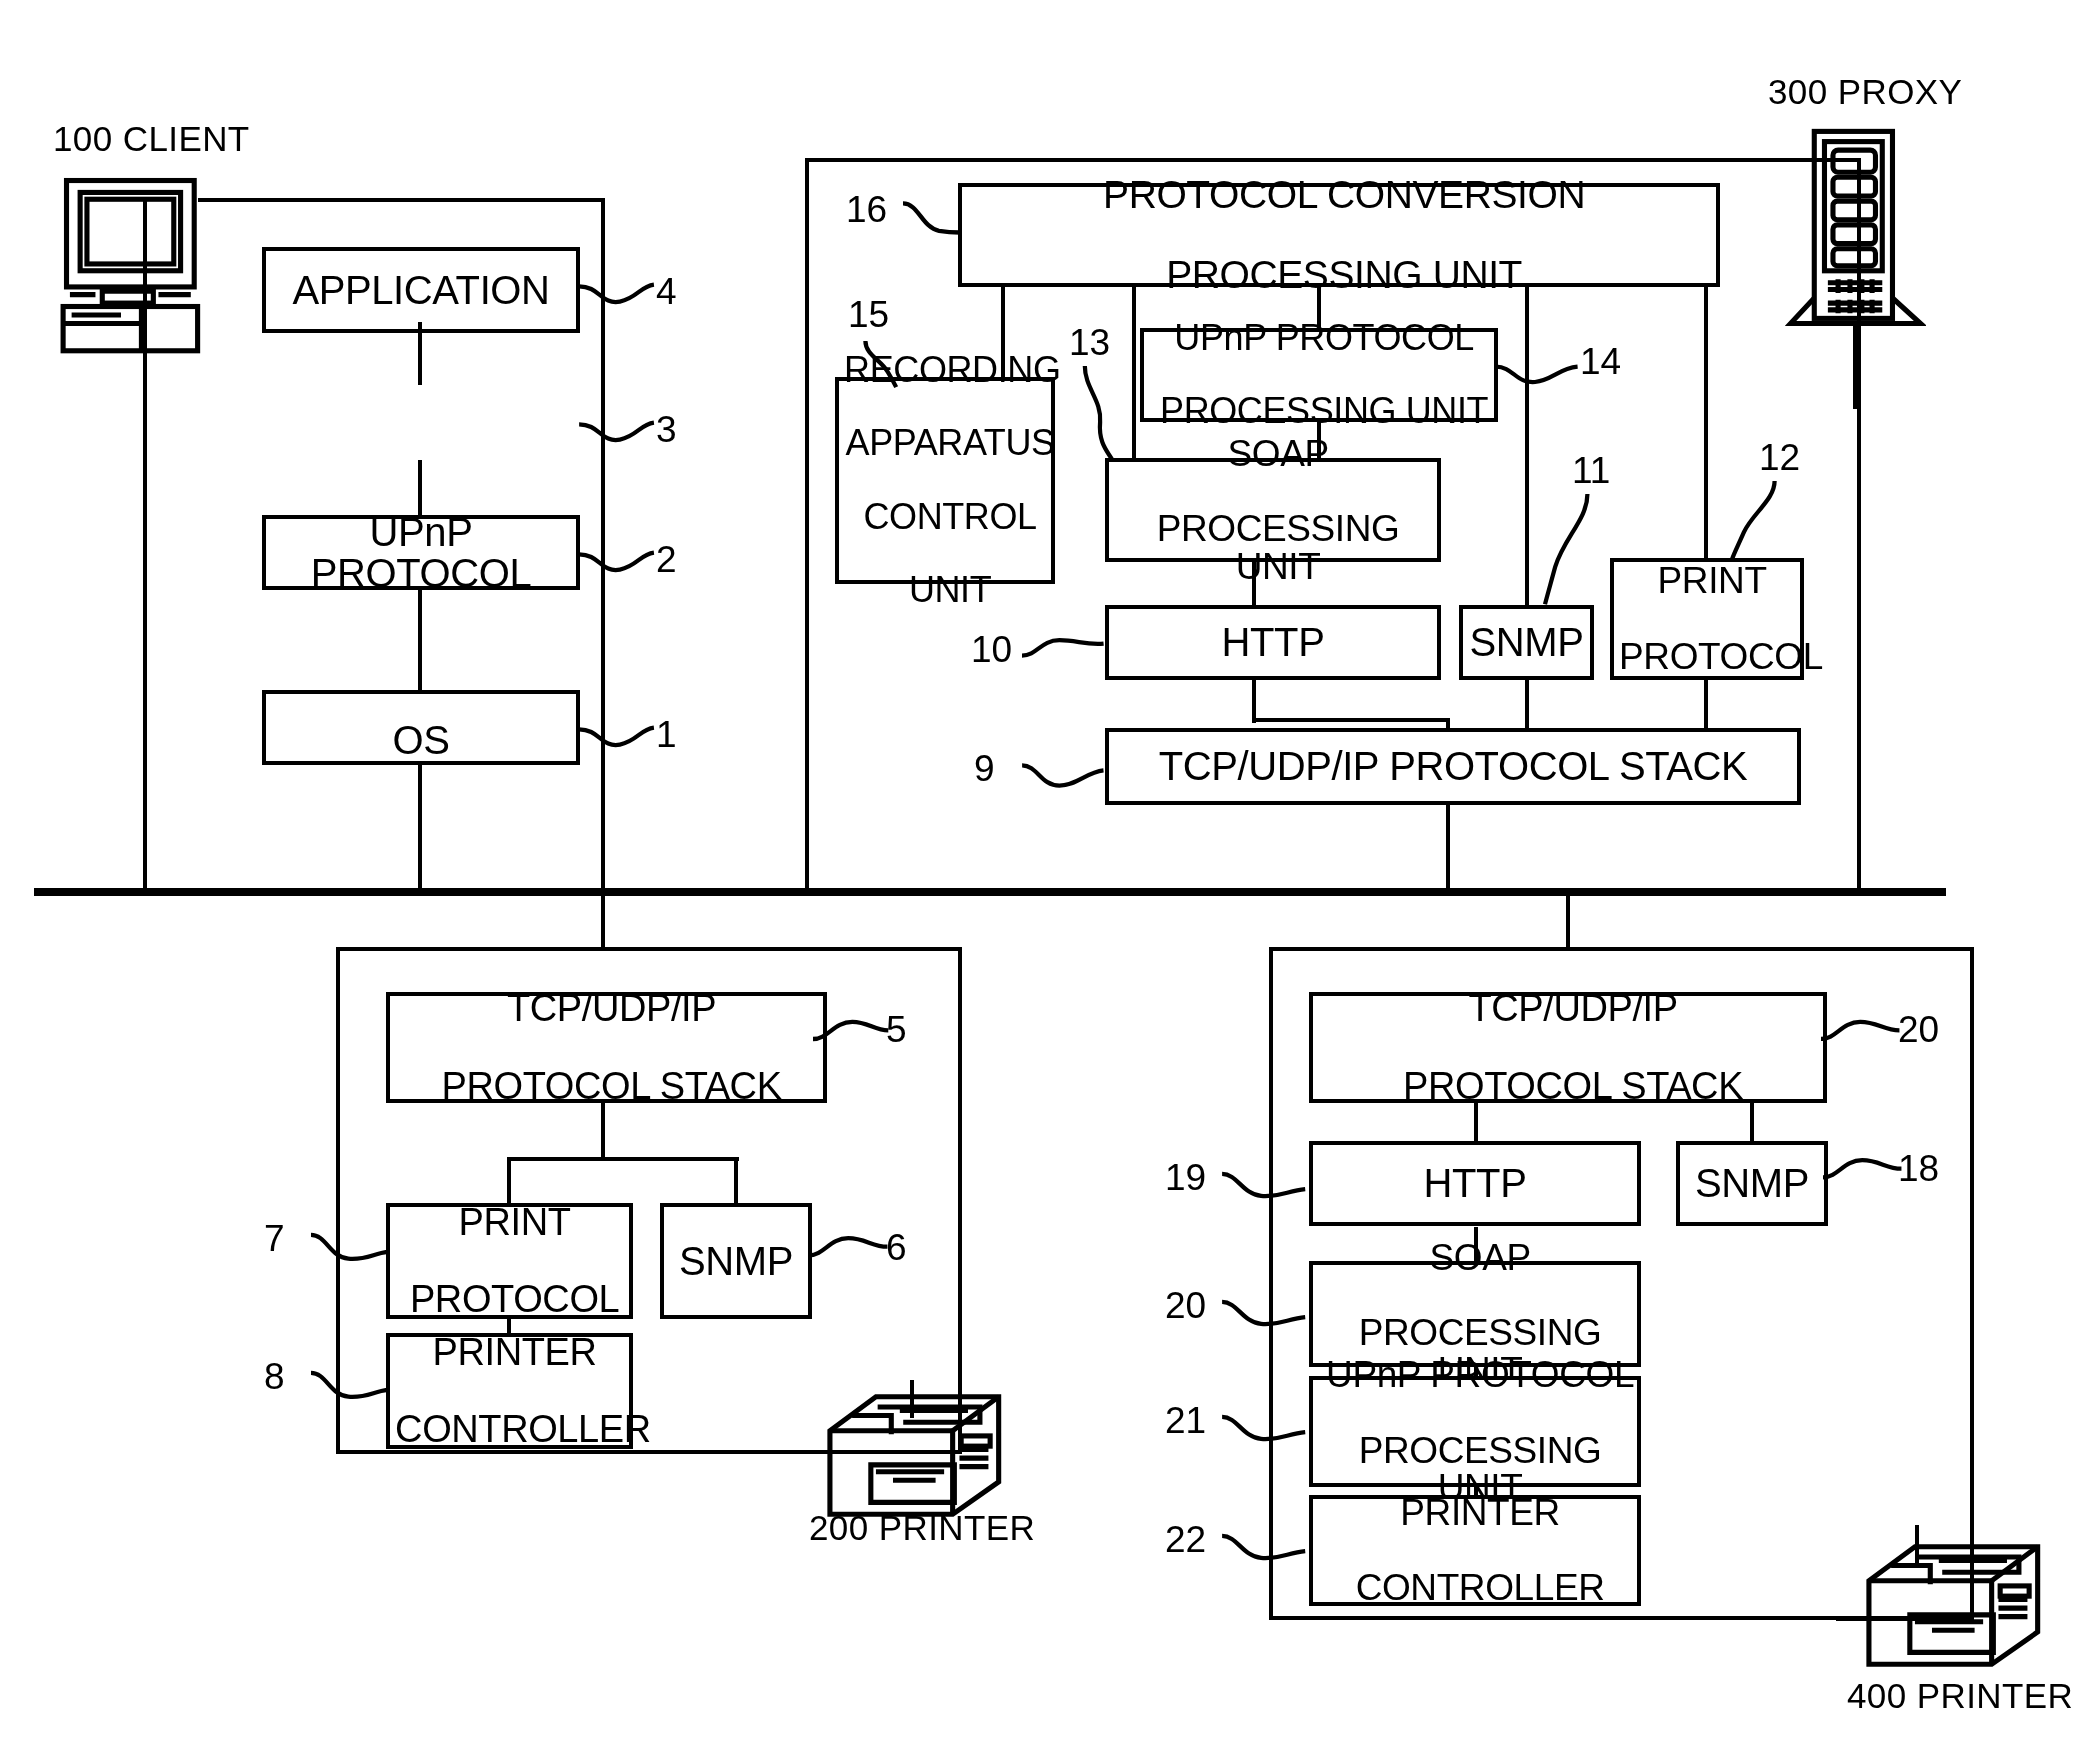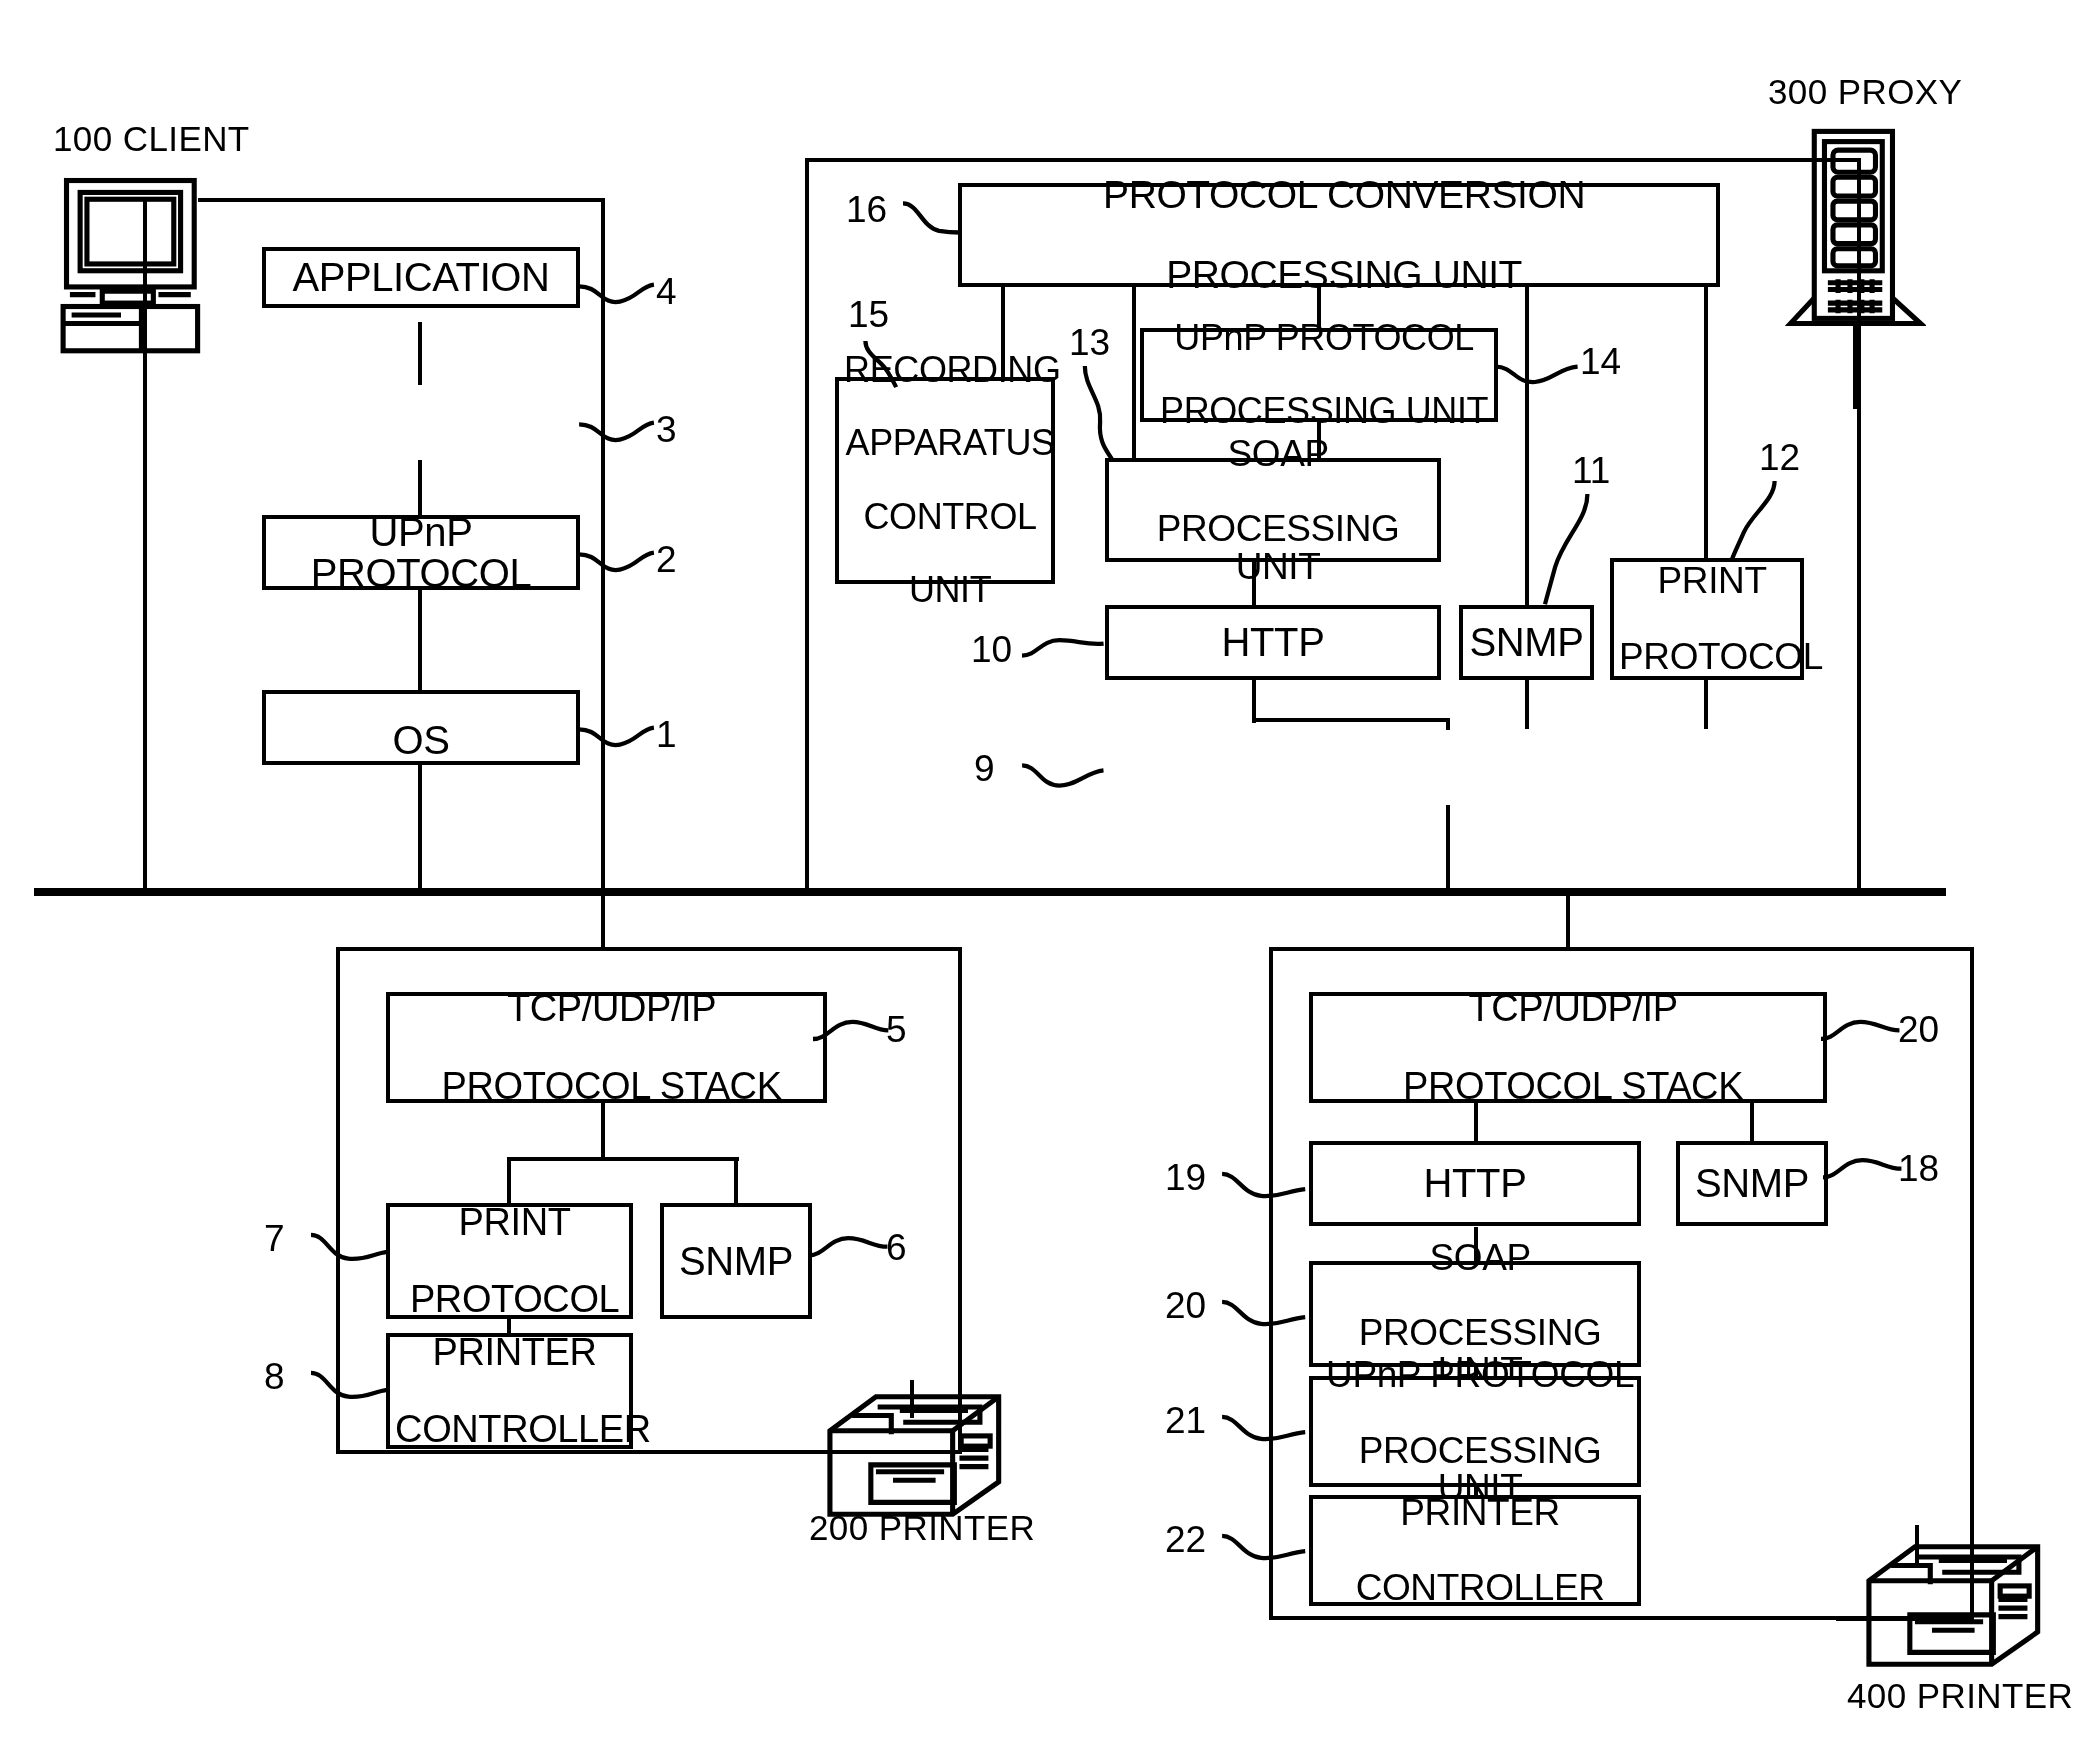--- a/index.html
+++ b/index.html
@@ -101,21 +101,21 @@
         <path d="M6 172 h92 M98 152 v52"></path>
         <path d="M16 162 h58"></path>
       </g>
     </svg>
   </div>
 
   <div class="vline" style="left:143px; top:198px; height:694px;"></div>
   <div class="hline" style="left:198px; top:198px; width:407px;"></div>
   <div class="vline" style="left:601px; top:198px; height:694px;"></div>
 
-  <div class="box" style="left:262px; top:247px; width:318px; height:61px; font-size:40px;">
+  <div class="box" style="left:262px; top:247px; width:318px; height:86px; font-size:40px;">
     <span>APPLICATION</span>
   </div>
   <div class="box" style="left:262px; top:515px; width:318px; height:75px; font-size:40px;">
     <span>UPnP PROTOCOL</span>
   </div>
   <div class="box" style="left:262px; top:690px; width:318px; height:75px; font-size:40px;align-items:flex-end;">
     <span>OS</span>
   </div>
 
   <div class="vline" style="left:418px; top:322px; height:63px;"></div>
@@ -256,20 +256,23 @@
       <span>PROTOCOL</span>
     </span>
   </div>
   <div class="refnum" style="left:1759px; top:437px;">12</div>
   <div class="leader" style="left:1725px; top:481px;">
     <svg width="60" height="81" viewBox="0 0 70 95">
         <path d="M58 0 C58 22, 32 38, 22 60 C14 78, 10 86, 8 92" fill="none" stroke="#000" stroke-width="5"></path>
       </svg>
   </div>
 
+  <div class="box" style="left:1105px; top:728px; width:696px; height:77px; font-size:40px;">
+    <span>TCP/UDP/IP PROTOCOL STACK</span>
+  </div>
   <div class="refnum" style="left:974px; top:748px;">9</div>
   <div class="leader" style="left:1022px; top:750px;">
     <svg width="85" height="39" viewBox="0 0 100 46">
         <path d="M0 18 C18 18, 22 42, 44 42 C64 42, 76 26, 96 24" fill="none" stroke="#000" stroke-width="5"></path>
       </svg>
   </div>
 
   <div class="vline" style="left:1001px; top:287px; height:90px;"></div>
   <div class="vline" style="left:1317px; top:287px; height:41px;"></div>
   <div class="vline" style="left:1317px; top:422px; height:37px;"></div>

